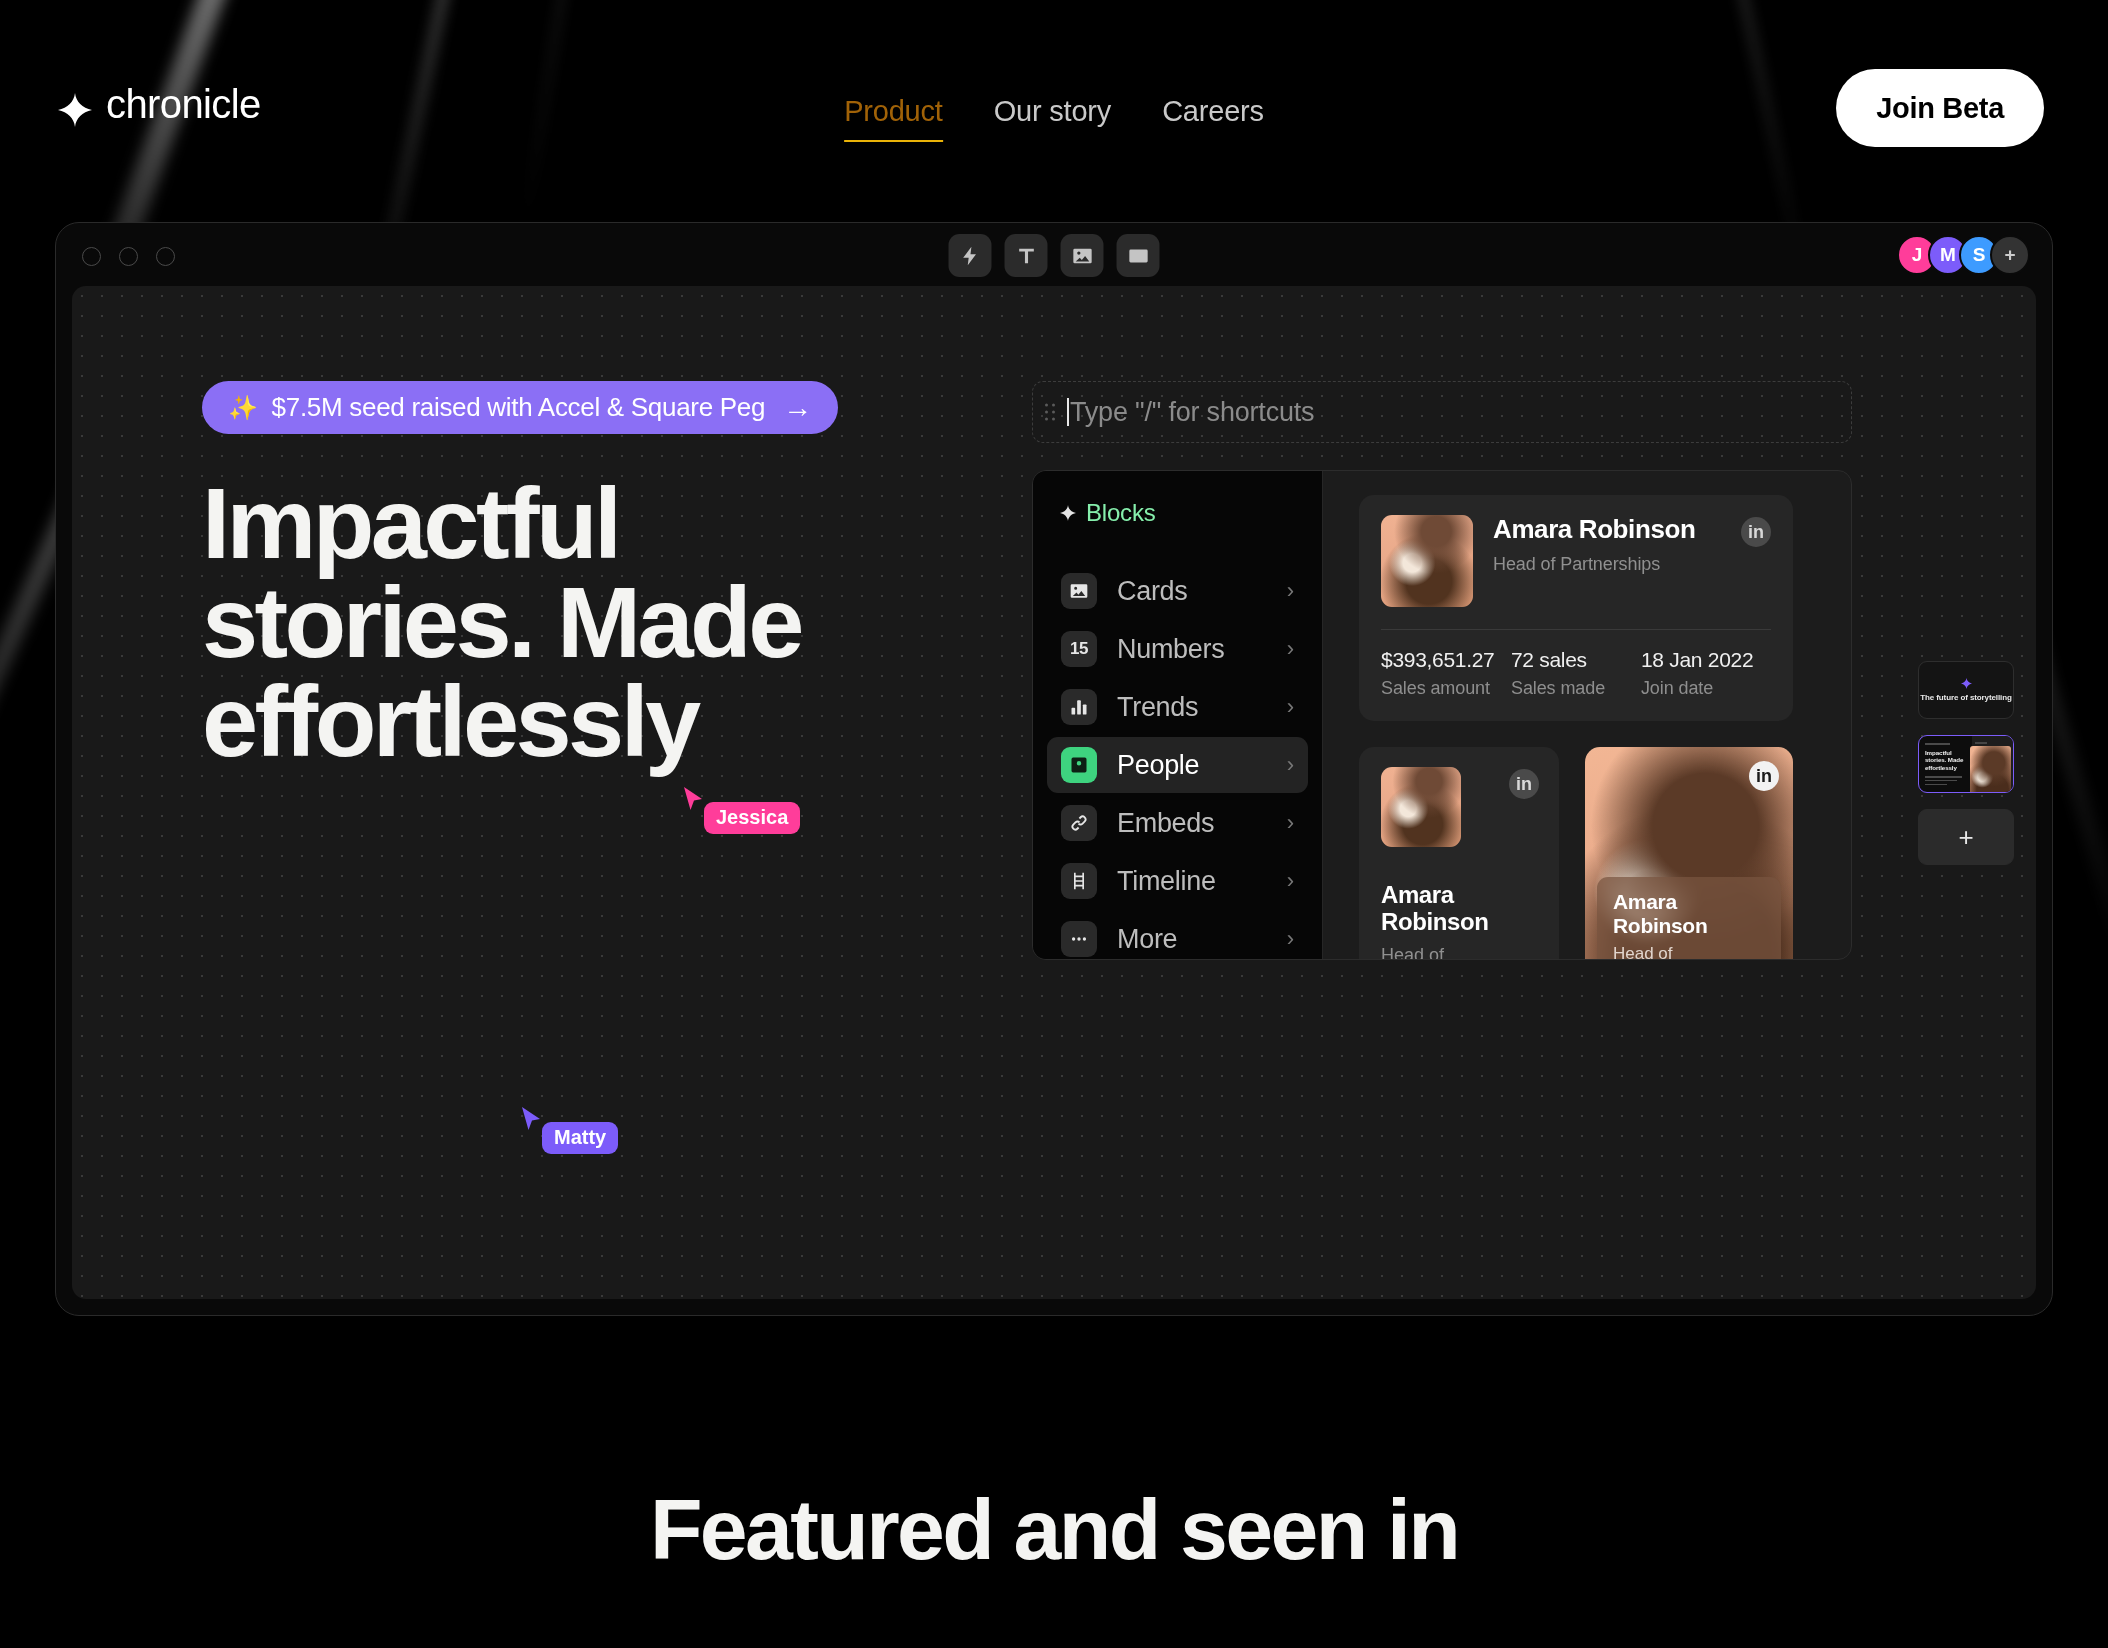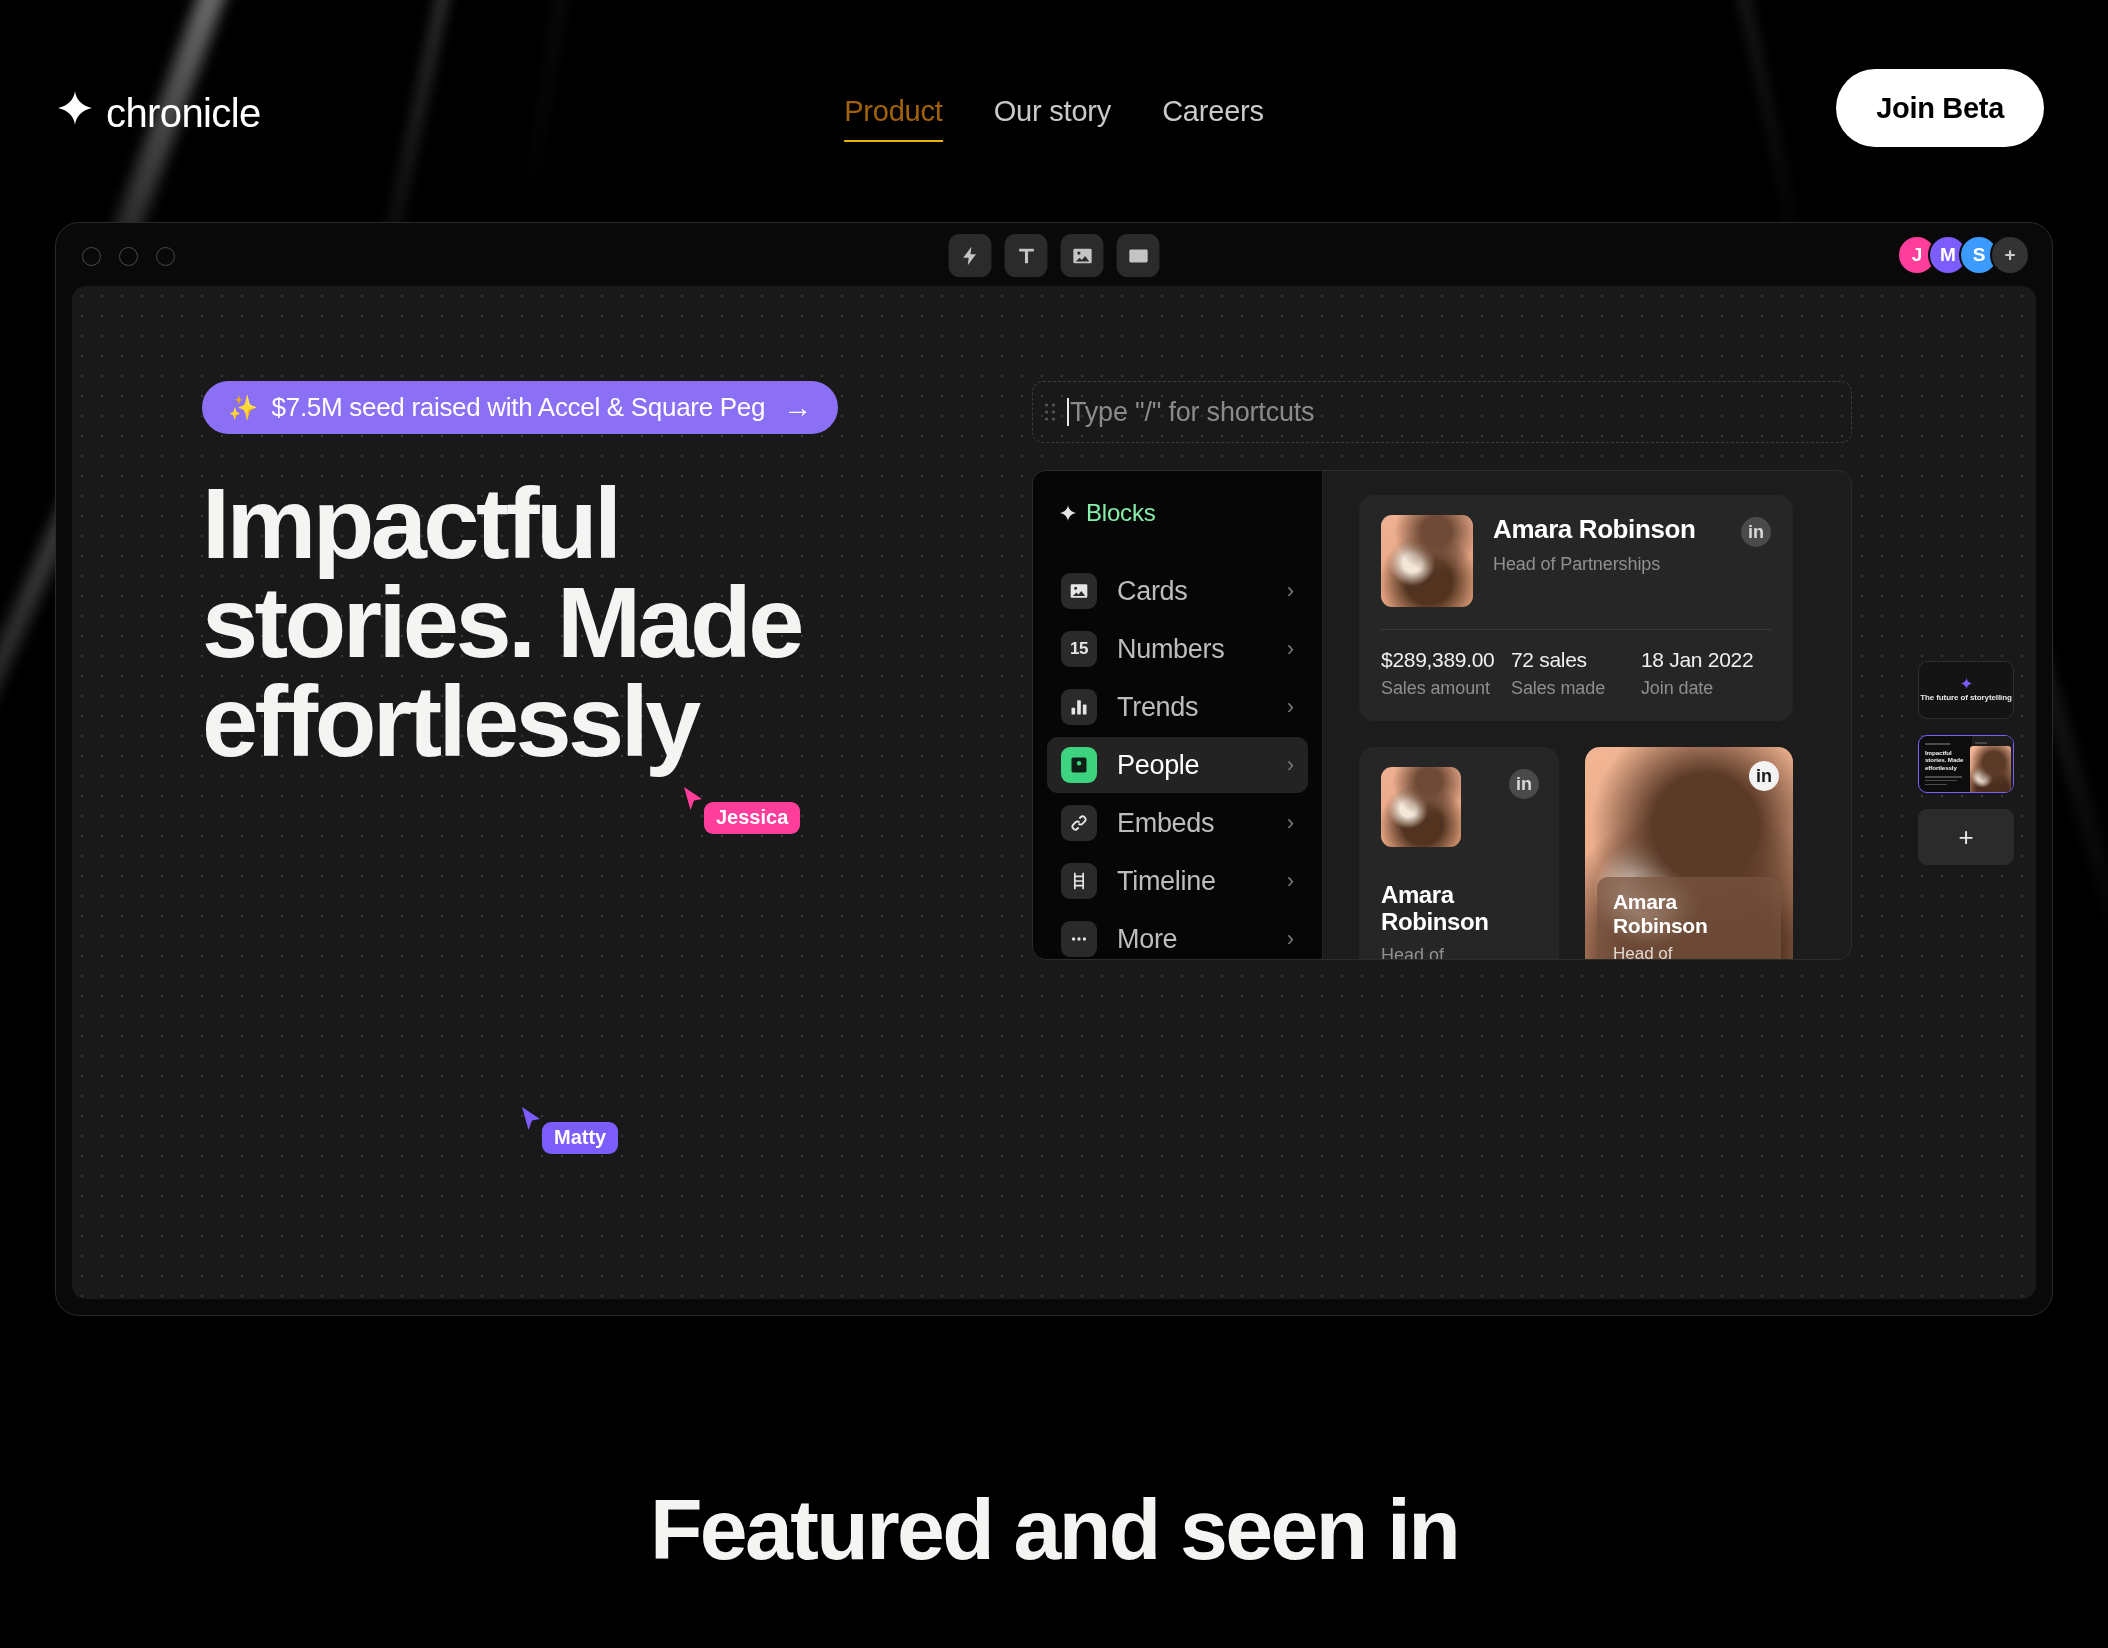--- a/index.html
+++ b/index.html
@@ -20,21 +20,21 @@
   .streak.s1 { left:150px; top:-150px; width:26px; height:560px; transform:rotate(20deg); }
   .streak.s2 { left:420px; top:-200px; width:10px; height:560px; transform:rotate(12deg); opacity:.7; }
   .streak.s3 { left:560px; top:-260px; width:5px;  height:500px; transform:rotate(9deg);  opacity:.45; }
   .streak.s4 { left:1760px; top:-120px; width:7px; height:420px; transform:rotate(-12deg); opacity:.45; }
   .streak.s5 { left:-40px; top:420px; width:20px; height:620px; transform:rotate(24deg); opacity:.5; }
   .streak.s6 { left:2030px; top:300px; width:16px; height:700px; transform:rotate(-16deg); opacity:.4; }
   .streak.s7 { left:1980px; top:620px; width:7px; height:520px; transform:rotate(-14deg); opacity:.3; }
 
   
   .nav { position:absolute; top:0; left:0; right:0; height:165px; z-index:30; }
-  .logo { position:absolute; left:58px; top:82px; display:flex; align-items:flex-start; gap:14px;margin-top:9px; }
+  .logo { position:absolute; left:58px; top:82px; display:flex; align-items:flex-end; gap:14px; }
   .logo-mark { width:34px; height:34px; }
   .logo-text { font-size:40px; font-weight:500; letter-spacing:-.6px; color:#fff; }
 
   .nav-links { position:absolute; left:50%; top:95px; transform:translateX(-50%); display:flex; gap:51px; }
   .nav-link { font-size:29px; color:#c9c9c9; letter-spacing:-.2px; padding-bottom:12px; cursor:pointer; white-space:nowrap; }
   .nav-link.active { color:#a16207; border-bottom:2px solid #eab308; }
 
   .join-beta {
     position:absolute; right:64px; top:69px;
     background:#fff; color:#000; border:none;
@@ -447,21 +447,21 @@
                 </div>
               <div>
                 <div class="pc-name">Amara Robinson</div>
                 <div class="pc-role">Head of Partnerships</div>
               </div>
               <span class="li-badge">in</span>
             </div>
             <div class="pc-divider"></div>
             <div class="pc-stats">
               <div class="pc-stat">
-                <div class="pc-stat-v">$289,389.00</div>
+                <div class="pc-stat-v">$393,651.27</div>
                 <div class="pc-stat-l">Sales amount</div>
               </div>
               <div class="pc-stat">
                 <div class="pc-stat-v">72 sales</div>
                 <div class="pc-stat-l">Sales made</div>
               </div>
               <div class="pc-stat">
                 <div class="pc-stat-v">18 Jan 2022</div>
                 <div class="pc-stat-l">Join date</div>
               </div>

